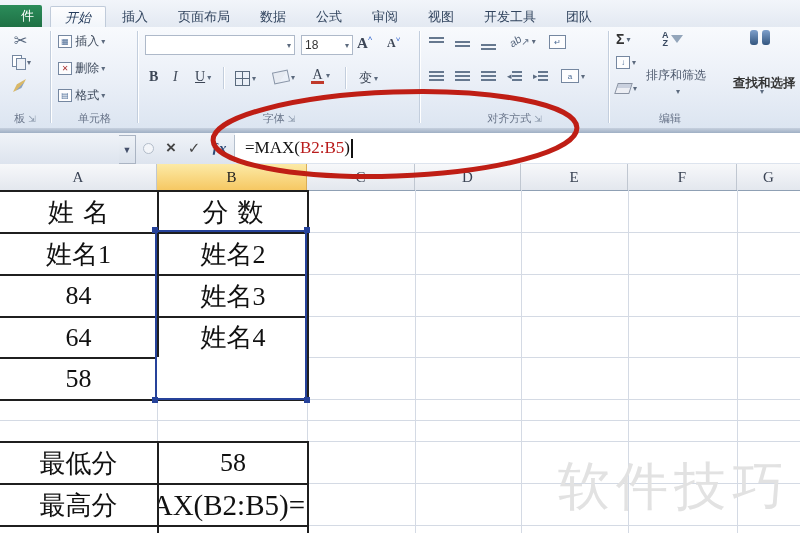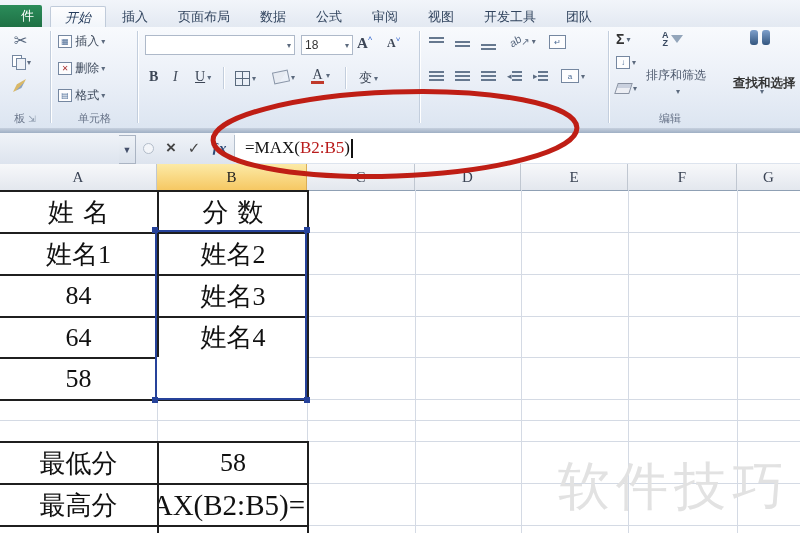--- a/index.html
+++ b/index.html
@@ -183,20 +183,21 @@
             <span class="blet" style="font-size:14px;">A</span>
             <span style="display:block;width:13px;height:3px;background:#c0392b;margin-top:-2px;"></span>
           </span>
             <span class="dd">▾</span>
           </div>
         <div class="gsep" style="left:206px;top:40px;height:22px;"></div>
         <div class="rowitem" style="left:220px;top:42px;font-size:13px;color:#3c4656;">
             <span>变</span>
             <span class="dd">▾</span>
           </div>
+        <div class="glabel"><span>字体</span>&nbsp;<span class="launch">⇲</span></div>
       </div>
       <div class="gsep" style="left:419px;"></div>
 
       <div class="grp" style="left:421px;width:187px;">
         <div class="rowitem" style="left:8px;top:10px;">
             <span class="vbox" style="align-items:flex-start;">
               <span class="bars small"></span>
             </span>
           </div>
         <div class="rowitem" style="left:34px;top:10px;">
@@ -233,20 +234,21 @@
         <div class="rowitem" style="left:112px;top:44px;">
             <span style="font-size:9px;color:#5a6a80;">▸</span>
             <span class="bars" style="width:10px;"></span>
           </div>
         <div class="rowitem" style="left:140px;top:42px;">
             <span class="boxicon" style="width:16px;height:12px;">
               <span>a</span>
             </span>
             <span class="dd">▾</span>
           </div>
+        <div class="glabel"><span>对齐方式</span>&nbsp;<span class="launch">⇲</span></div>
       </div>
       <div class="gsep" style="left:608px;"></div>
 
       <div class="grp" style="left:610px;width:190px;">
         <div class="rowitem" style="left:6px;top:4px;">
             <span style="font-size:14px;font-weight:bold;color:#333;">Σ</span>
             <span class="dd">▾</span>
           </div>
         <div class="rowitem" style="left:6px;top:29px;">
             <span class="boxicon">↓</span>

